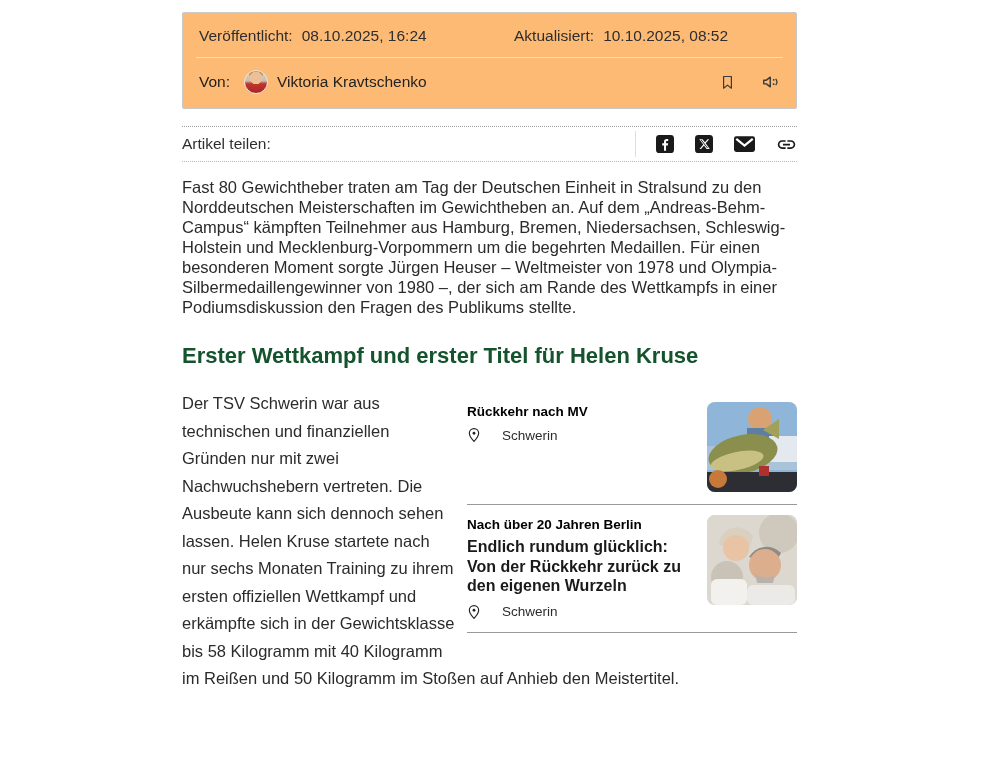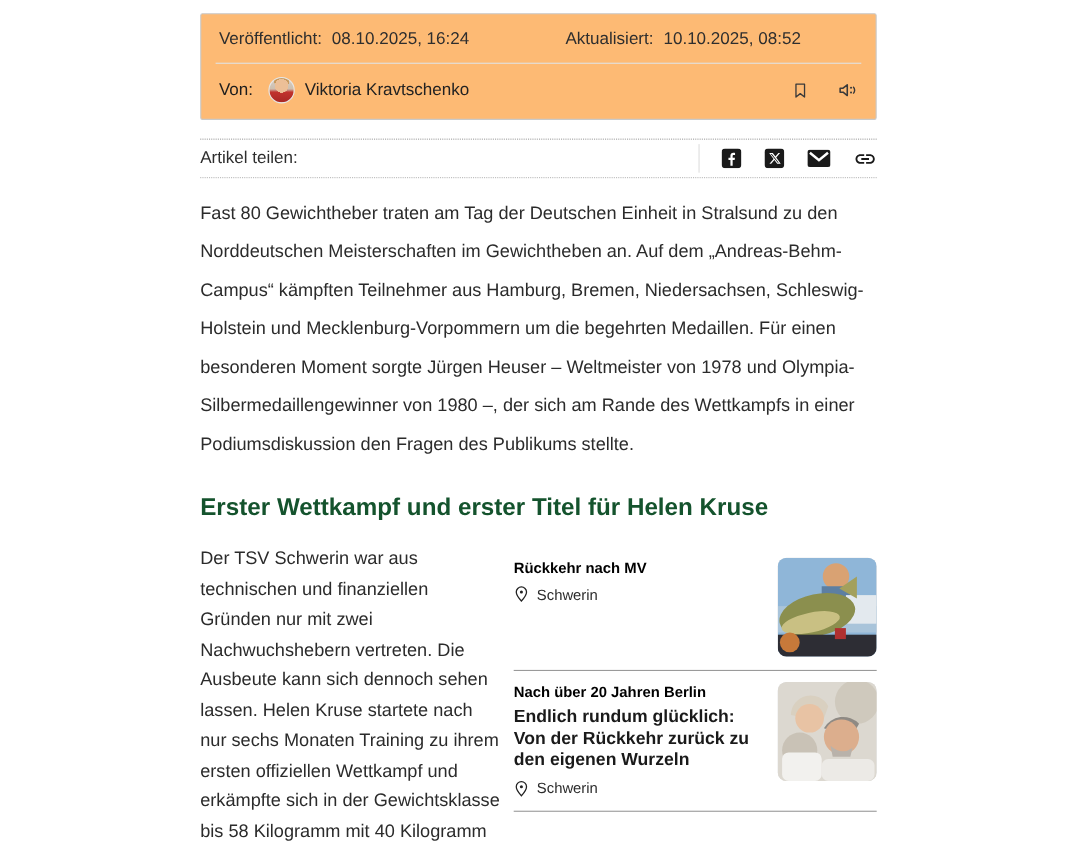--- a/index.html
+++ b/index.html
@@ -30,35 +30,35 @@
 
   
   .share-row { display:flex; align-items:center; margin-top:17px; height:36px;
                border-top:1px dotted #9f9f9f; border-bottom:1px dotted #b8b8b8;gap:24px; }
   .share-label { font-size:15.5px; color:#2e2e2e; }
   .share-actions { margin-left:auto; display:flex; align-items:center; gap:21px;
                    border-left:1px solid #dedede; padding-left:20px; height:26px; }
   .tile { width:18px; height:18px; }
 
   
-  .intro { font-size:16.5px; line-height:35px; color:#2b2b2b; margin:15px 0 0; }
+  .intro { font-size:16.5px; line-height:20px; color:#2b2b2b; margin:15px 0 0; }
   .section-heading { font-size:22px; line-height:26px; font-weight:700; color:#14532d; margin:26px 0 0; }
 
   .body-section { margin-top:21px; }
   .body-section:after { content:""; display:block; clear:both; }
   .body-text { font-size:16.5px; line-height:27.5px; color:#2b2b2b; margin:0; }
 
   
   .recommended { float:right; width:330px; margin:2px 0 17px 12px; }
   .rec-header { font-size:14.5px; color:#6e6e6e; letter-spacing:.2px; padding-bottom:9px; border-bottom:1px solid #8f8f8f; }
   .rec-item { display:flex; gap:13px; padding:10px 0 12px; border-bottom:1px solid #9a9a9a; cursor:pointer; }
   .rec-text { flex:1; min-width:0; }
   .rec-kicker { color:#000000; font-weight:700; font-size:13.5px; margin:2px 0 5px; }
   .rec-title { font-size:16px; font-weight:700; line-height:19.5px; color:#1a1a1a; }
-  .rec-loc { display:flex; align-items:center; gap:7px; margin-top:8px; font-size:13.5px; color:#2c2c2c; }
+  .rec-loc { display:flex; align-items:center; gap:21px; margin-top:8px; font-size:13.5px; color:#2c2c2c; }
   .rec-img { width:90px; height:90px; border-radius:8px; overflow:hidden; flex-shrink:0; background:#ddd; }
   .rec-img svg { display:block; }
 
   svg.ico { display:block; }
 </style>
 </head>
 <body>
 
 <div class="page">
   <div class="content">

